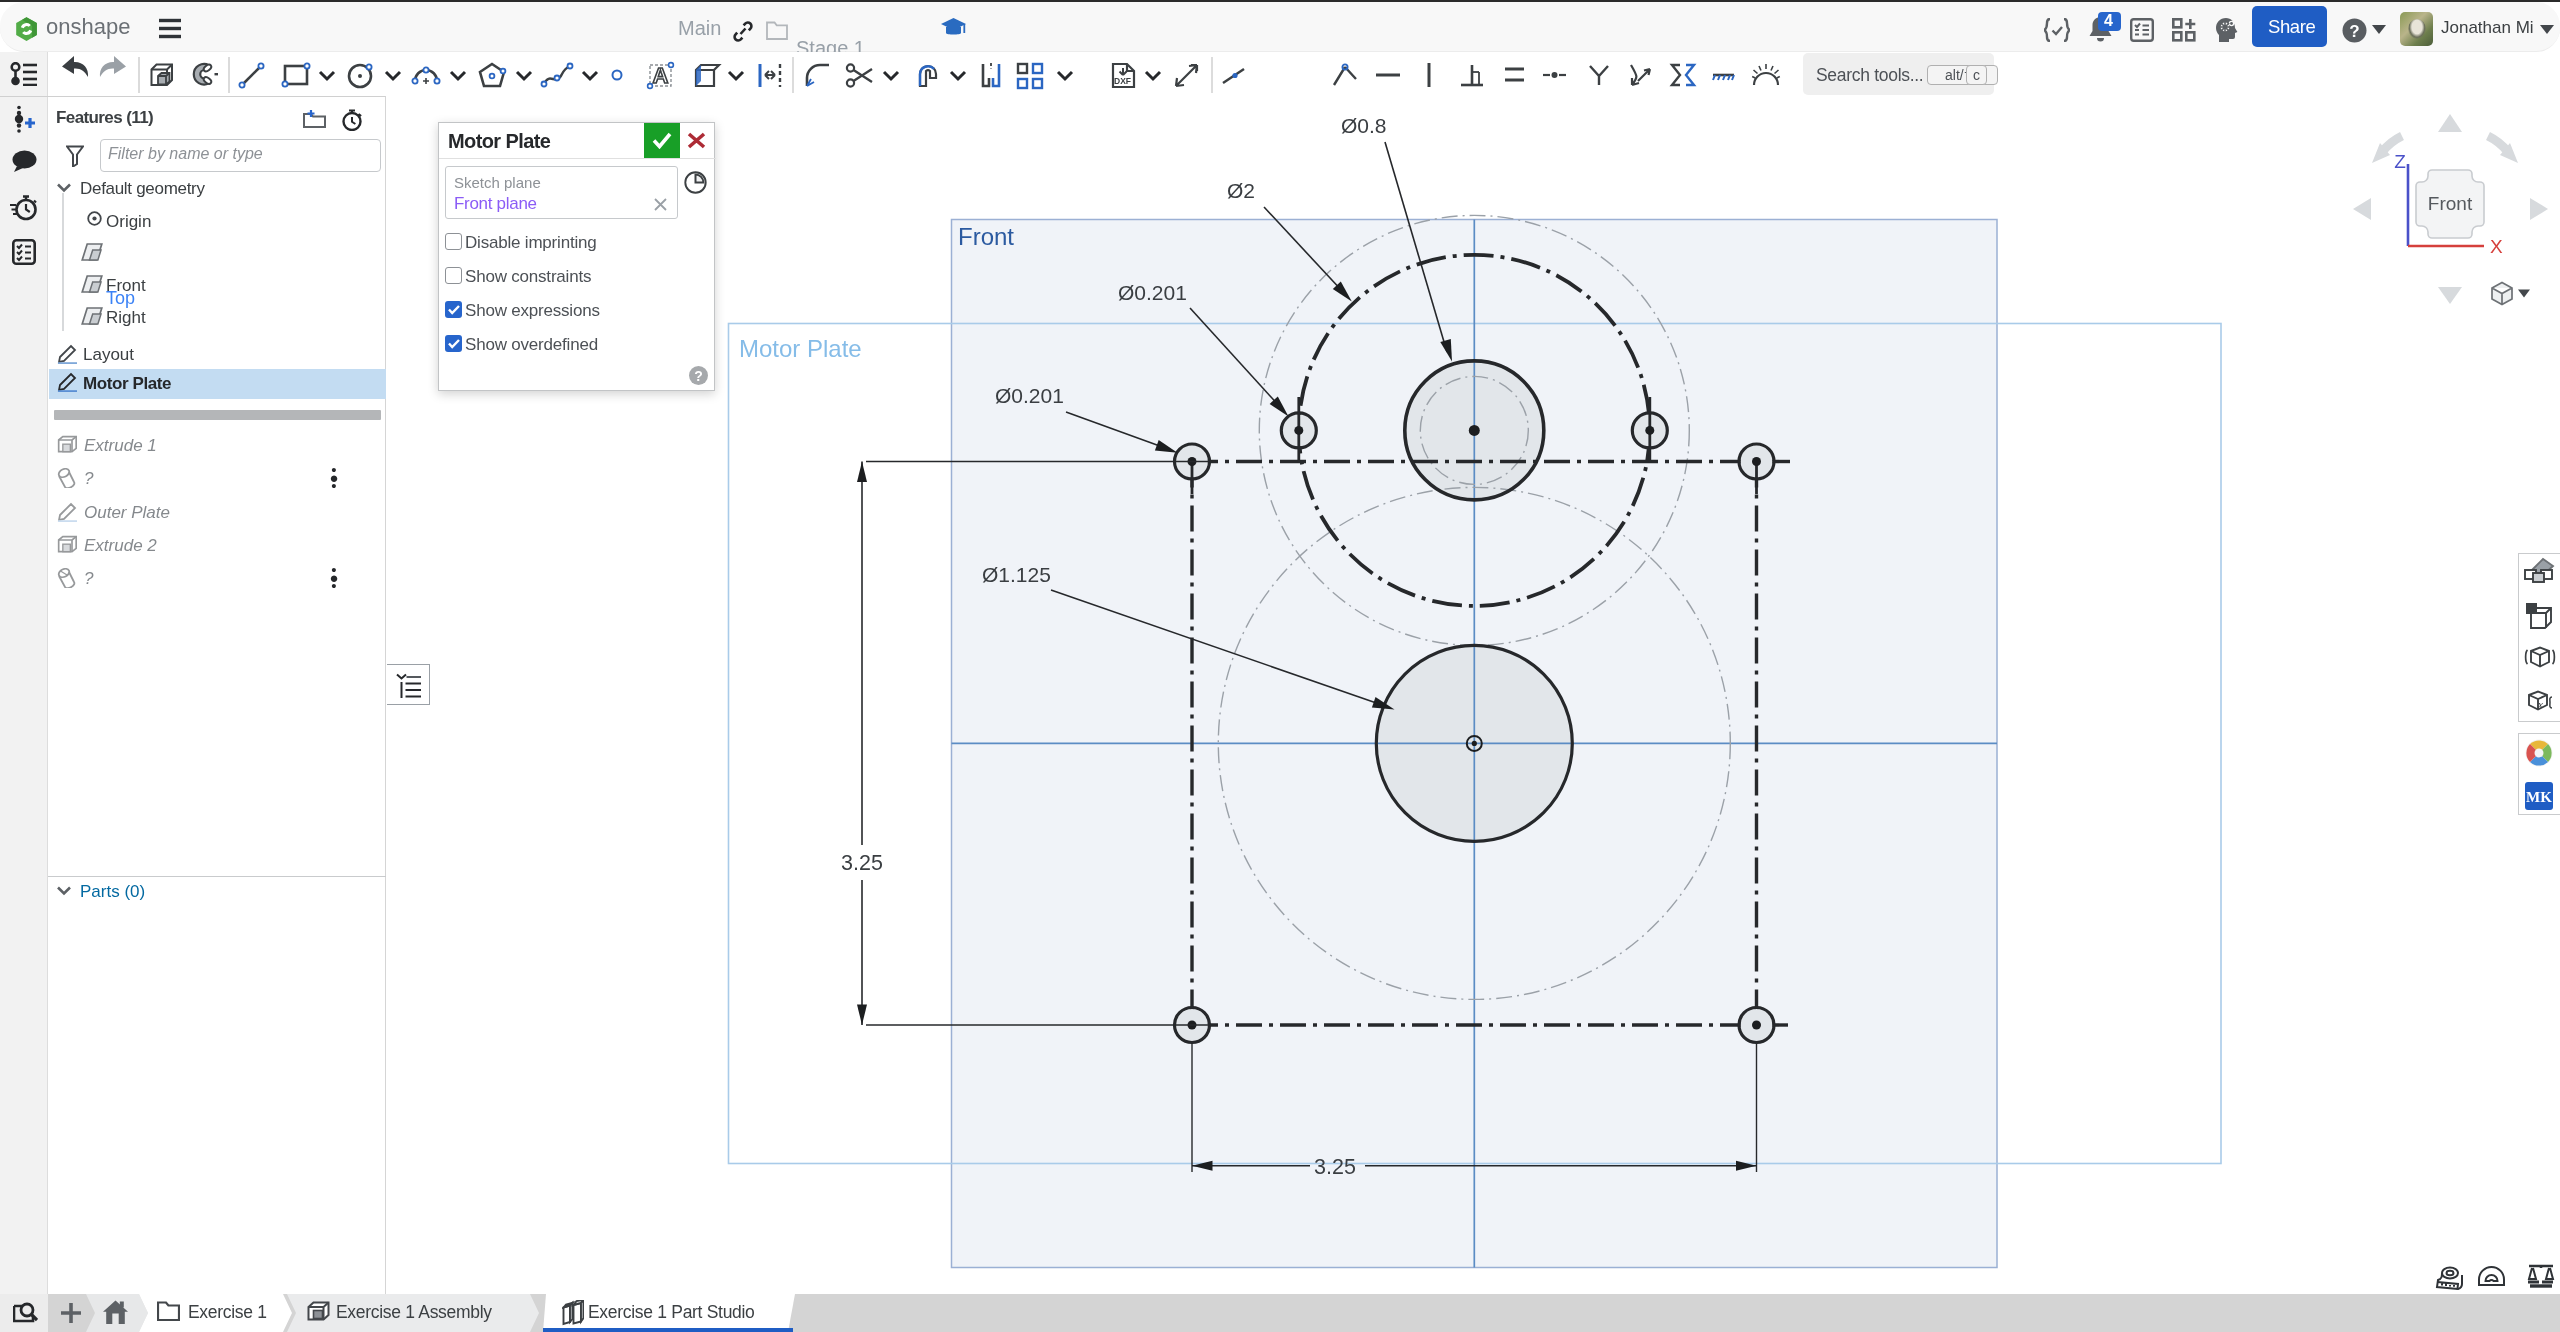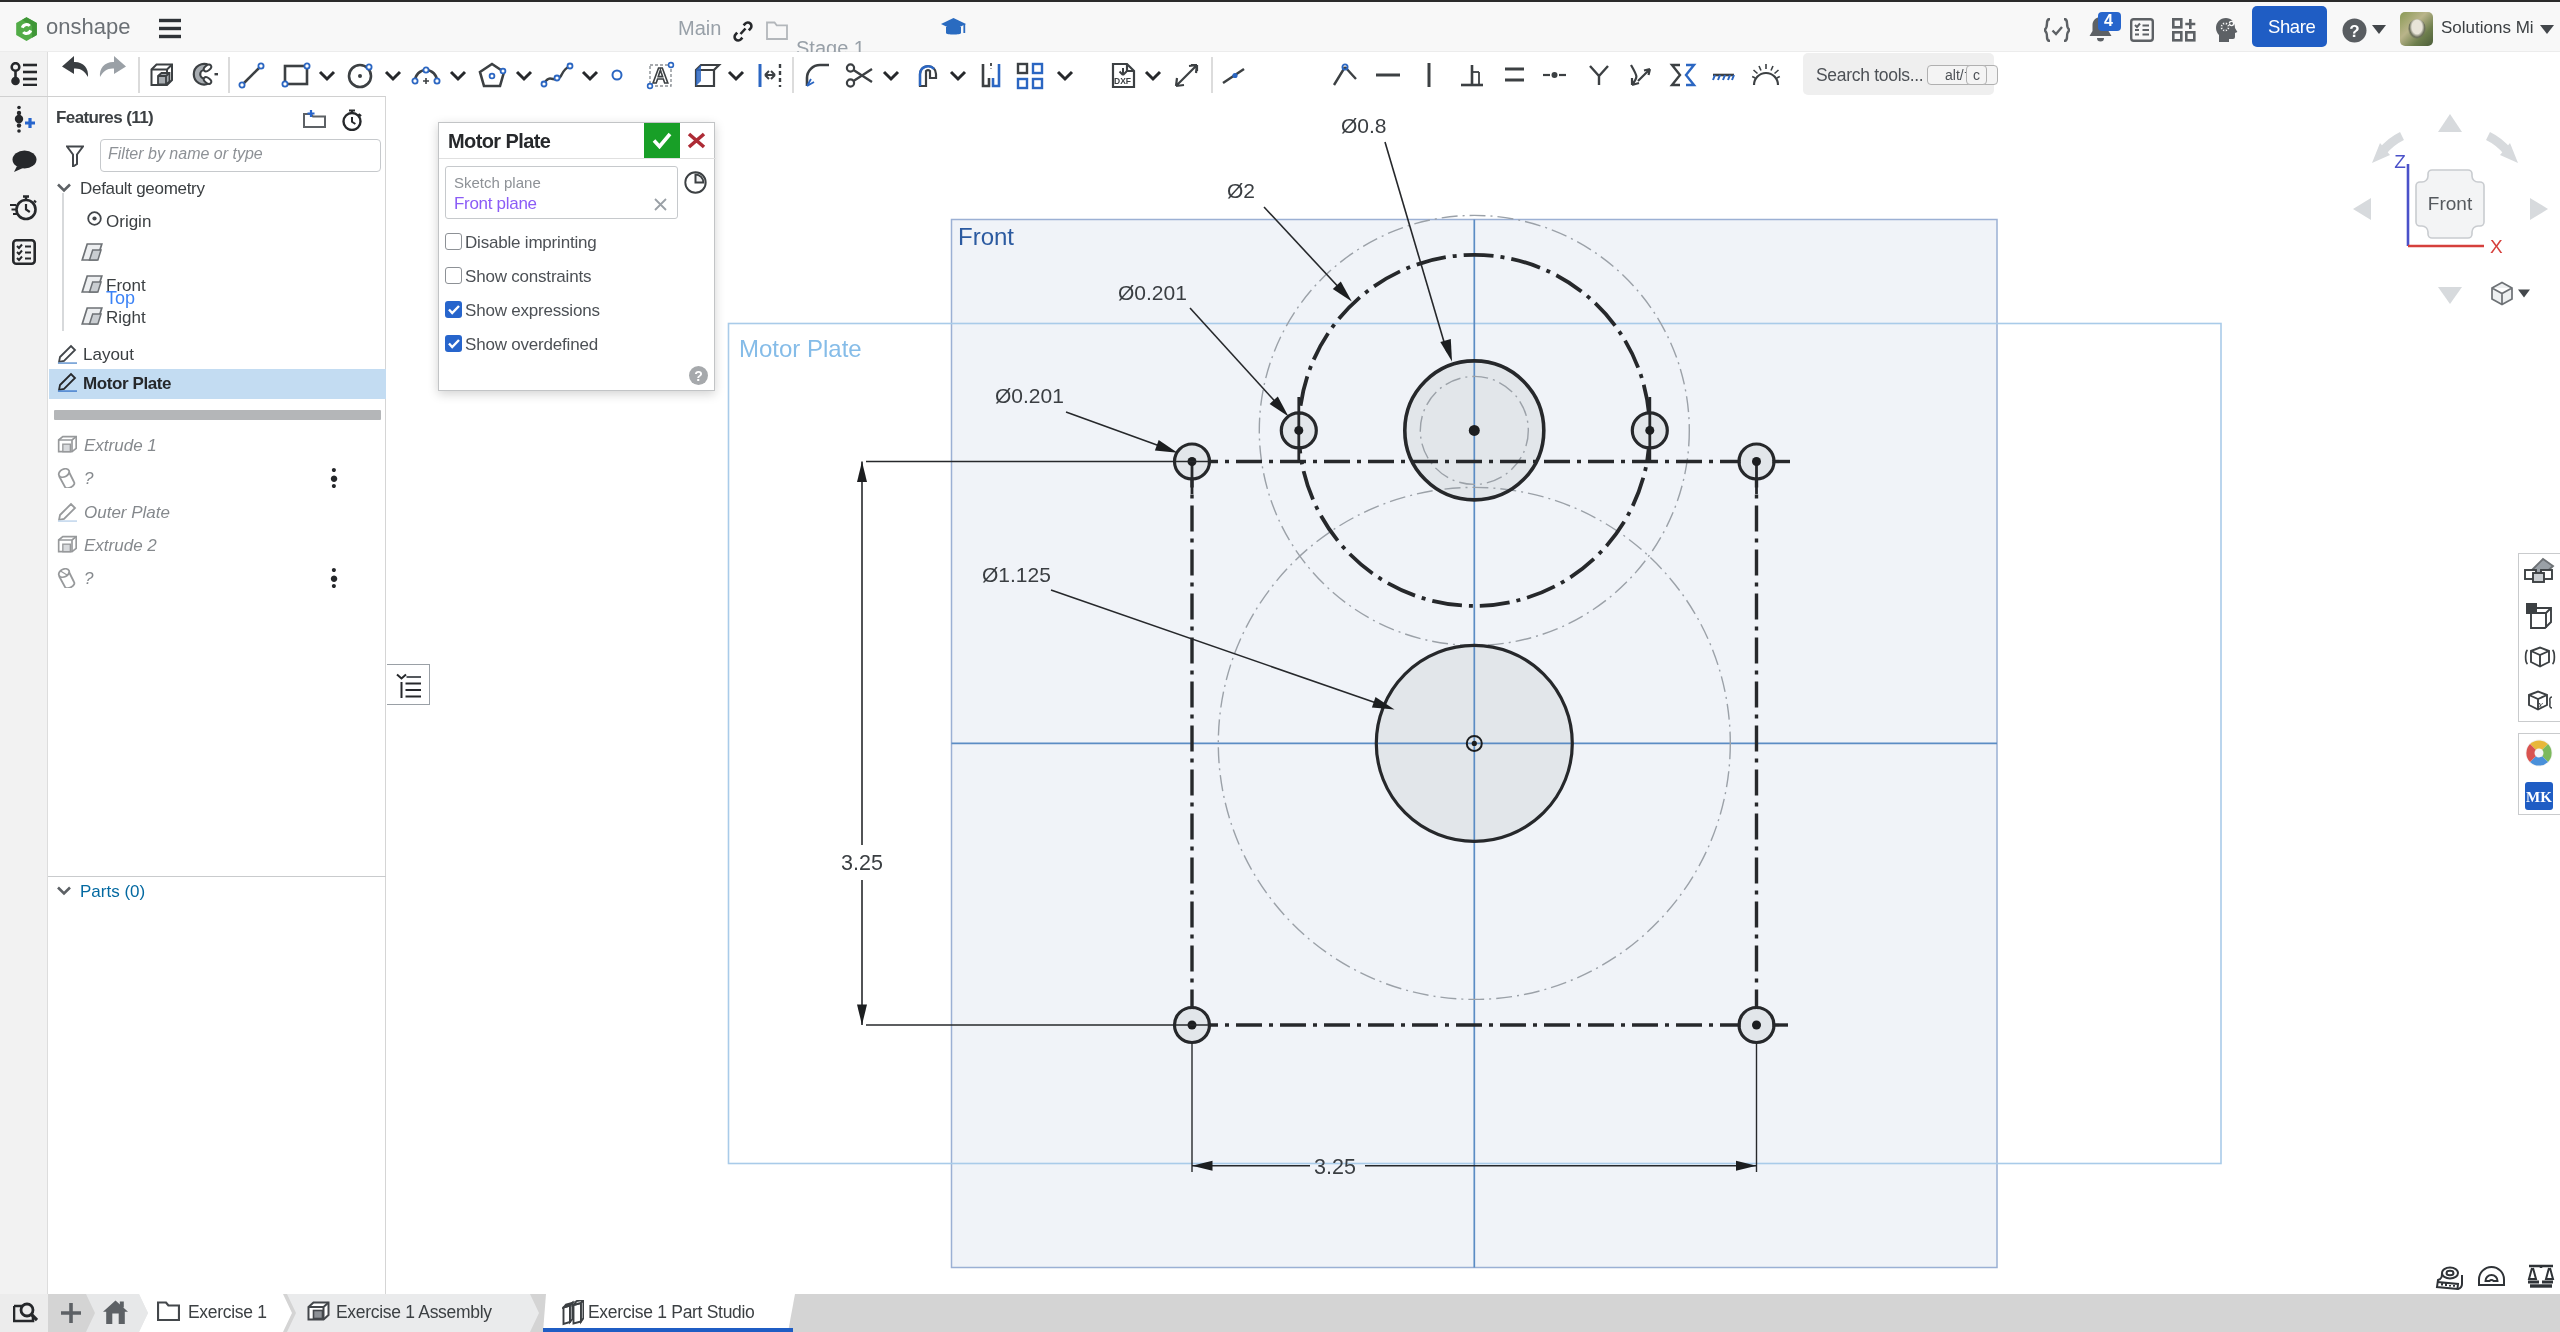--- a/index.html
+++ b/index.html
@@ -2,21 +2,21 @@
 <html><head>
 <meta charset="utf-8">
 <style>
 * { margin:0; padding:0; box-sizing:border-box; }
 html,body { width:2560px; height:1332px; overflow:hidden; background:#fff;
   font-family:"Liberation Sans", sans-serif; }
 #root { position:relative; width:2560px; height:1332px; }
 .abs { position:absolute; }
 
 #topline { left:0; top:0; width:2560px; height:2px; background:#2b2b2b; }
-#topbar { left:0; top:2px; width:2560px; height:50px; background:#f8f8f8; border-bottom:1px solid #ececec; }
+#topbar { left:0; top:2px; width:2560px; height:50px; background:#f8f8f8; border-bottom:1px solid #ececec;border-radius:24px; }
 #toolbar { left:0; top:52px; width:2560px; height:44px; background:#fff; }
 
 #lstrip { left:0; top:52px; width:48px; height:1242px; background:#f2f2f2; border-right:1px solid #ddd; }
 #fpanel { left:48px; top:96px; width:338px; height:1198px; background:#fff; border-right:1px solid #d5d5d5; border-top:1px solid #d0d0d0; }
 
 #botbar { left:0; top:1294px; width:2560px; height:38px; background:#d4d4d4; }
 .txt { position:absolute; white-space:nowrap; }
 </style>
 </head>
 <body>
@@ -112,21 +112,21 @@
     <svg class="abs" style="left:2342px; top:16px;" width="25" height="25" viewBox="0 0 25 25">
       <circle cx="12.5" cy="12.5" r="12" fill="#595d61"></circle>
       <text x="12.5" y="18.5" font-size="17" font-weight="bold" fill="#fff" text-anchor="middle" font-family="Liberation Sans">?</text>
     </svg>
     <svg class="abs" style="left:2372px; top:23px;" width="14" height="10" viewBox="0 0 14 10">
         <polygon points="0,0 14,0 7,9" fill="#43474b"></polygon>
       </svg>
     <div class="abs" style="left:2400px; top:10px; width:33px; height:34px; border-radius:5px; background:linear-gradient(135deg,#8a9a55 0%,#b9b48a 40%,#6e7f4d 70%,#4c5d3a 100%); overflow:hidden;">
       <div class="abs" style="left:8px; top:7px; width:18px; height:20px; background:radial-gradient(ellipse at 50% 40%, #e8e4d8 0 40%, #6b6f5a 60%, transparent 75%); border-radius:50%;"></div>
     </div>
-    <span class="txt" style="left:2441px; top:16px; font-size:17px; color:#3c4043;">Solutions Mi</span>
+    <span class="txt" style="left:2441px; top:16px; font-size:17px; color:#3c4043;">Jonathan Mi</span>
     <svg class="abs" style="left:2540px; top:23px;" width="14" height="10" viewBox="0 0 14 10">
         <polygon points="0,0 14,0 7,9" fill="#43474b"></polygon>
       </svg>
   </div>
   <div class="abs" id="toolbar">
     <svg class="abs" style="left:0; top:3px;" width="2060" height="40" viewBox="0 0 2060 40">
       <g fill="none" stroke="#3c4043" stroke-width="2.4">
 
         <path d="M62,11.5 L74,1 V7 C83,6.5 89,13 88,22 C85,16 80,12.8 74,13.5 V19 Z" fill="#3a3e42" stroke="none"></path>
         <path d="M126,11.5 L114,1 V7 C105,6.5 99,13 100,22 C103,16 108,12.8 114,13.5 V19 Z" fill="#9aa0a6" stroke="none"></path>

